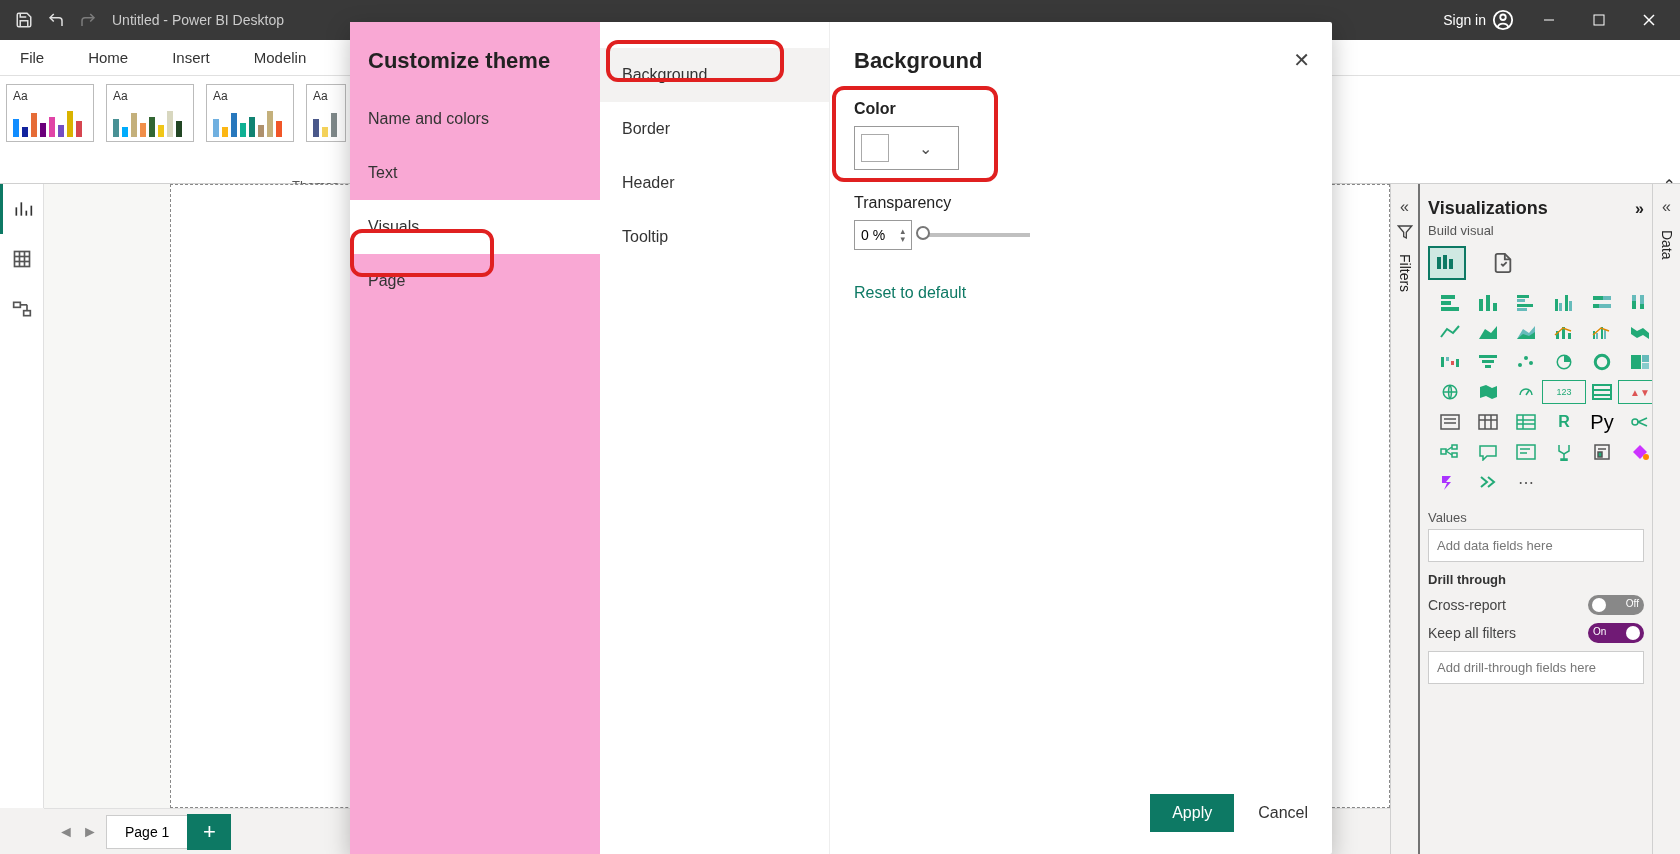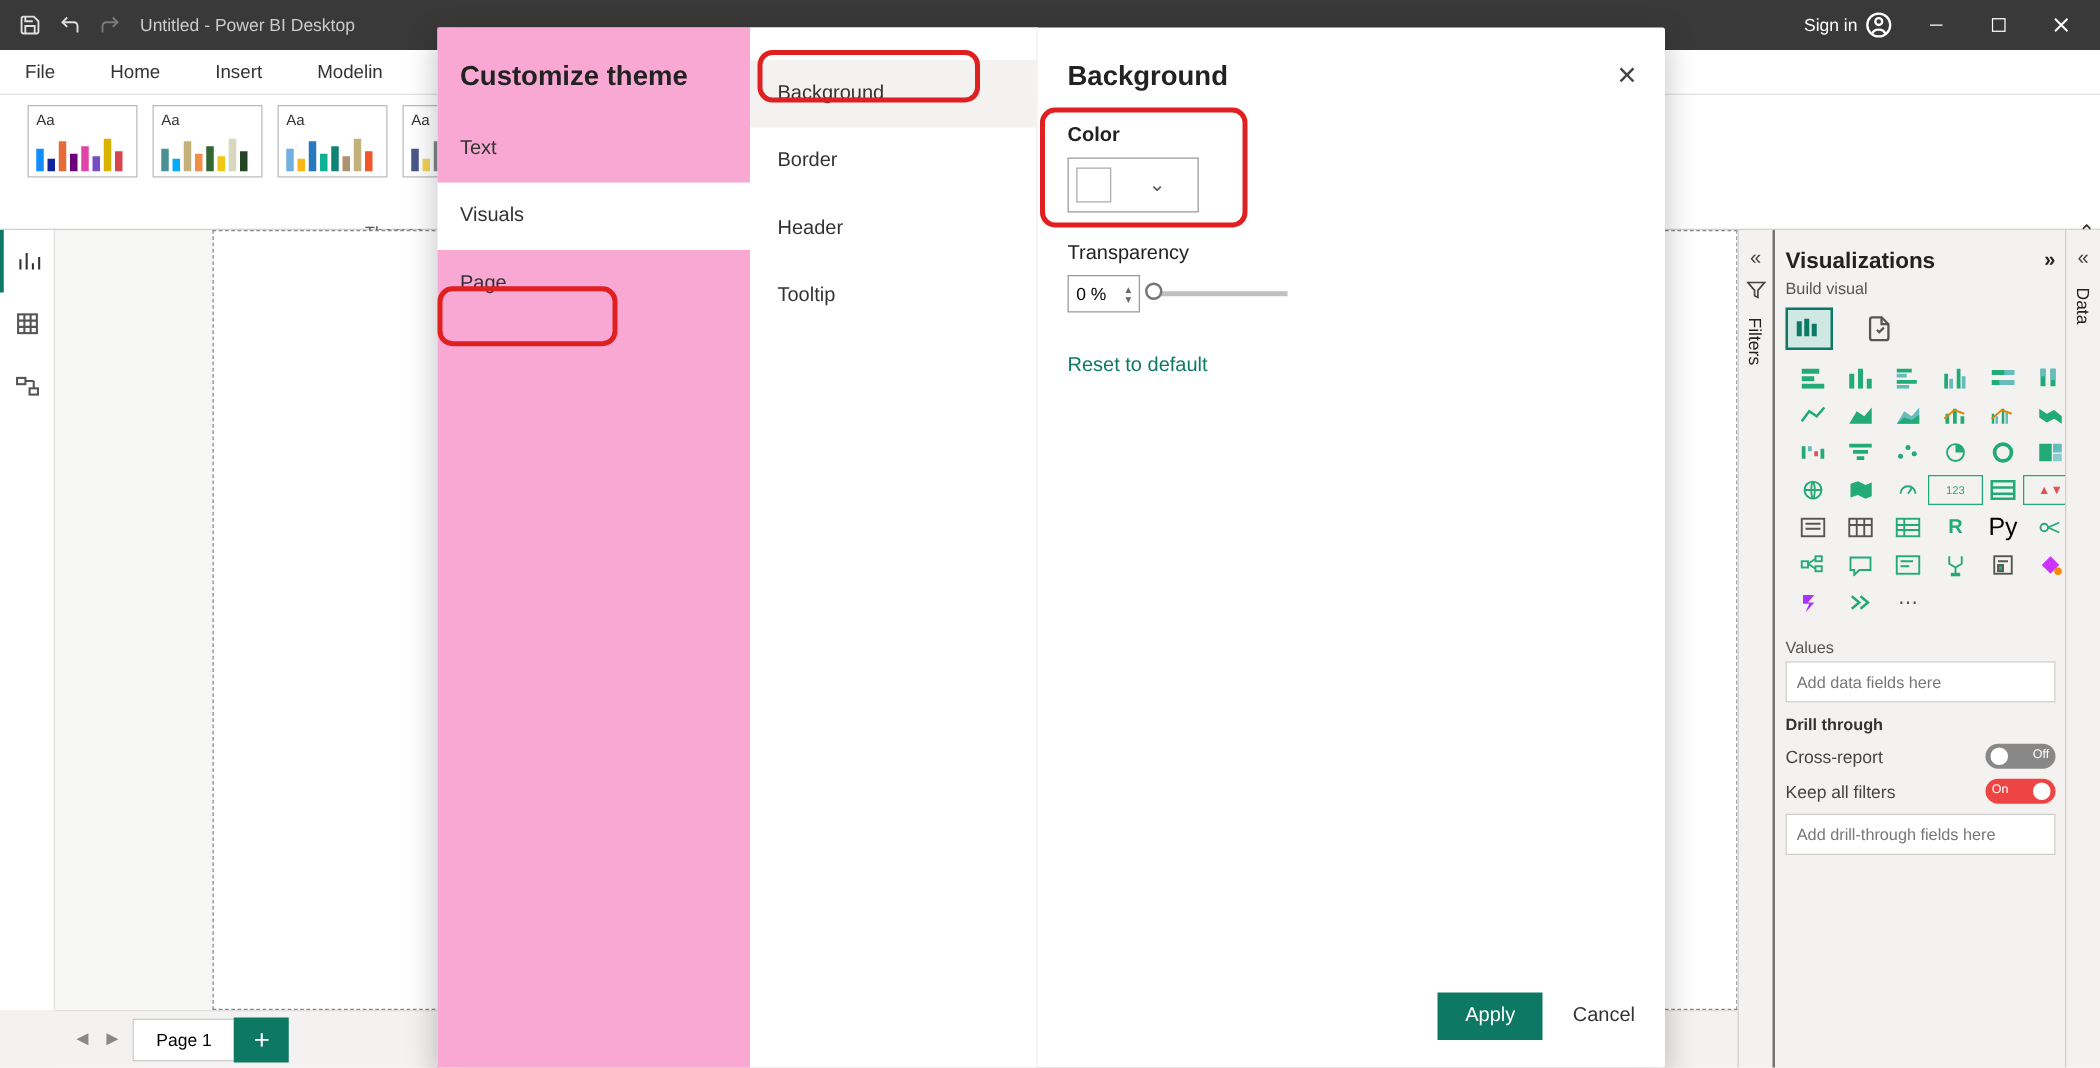--- a/index.html
+++ b/index.html
@@ -11,21 +11,21 @@
 .titlebar .tb-title { margin-left: 8px; color: #ccc; }
 .titlebar .tb-right { margin-left: auto; display: flex; align-items: center; gap: 4px; }
 .titlebar .signin { display: flex; align-items: center; gap: 6px; padding: 0 8px; }
 .titlebar .win-btn { width: 46px; height: 40px; display: flex; align-items: center; justify-content: center; color: #fff; }
 
 
 .ribbon-tabs { height: 36px; background: #fff; display: flex; align-items: center; padding: 0 20px; gap: 44px; font-size: 15px; color: #333; border-bottom: 1px solid #e0e0e0; }
 .ribbon-tab { cursor: pointer; }
 
 
-.ribbon-content { height: 108px; background: #fff; border-bottom: 1px solid #d0d0d0; padding: 8px 10px 2px 22px; display: flex; align-items: flex-start; }
+.ribbon-content { height: 108px; background: #fff; border-bottom: 1px solid #d0d0d0; padding: 8px 10px 2px 6px; display: flex; align-items: flex-start; }
 .theme-thumb { width: 88px; height: 58px; border: 1px solid #bbb; margin-right: 12px; padding: 4px; display: flex; flex-direction: column; justify-content: space-between; background: #fff; }
 .theme-thumb .aa { font-size: 12px; color: #333; padding-left: 2px; }
 .theme-bars { display: flex; align-items: flex-end; gap: 3px; height: 28px; padding: 0 2px; }
 .theme-bars span { width: 6px; display: block; }
 .themes-label { position: absolute; left: 292px; top: 178px; font-size: 13px; color: #555; }
 
 
 .view-strip { position: absolute; left: 0; top: 184px; width: 44px; display: flex; flex-direction: column; background: #fff; border-right: 1px solid #e0e0e0; height: 624px; }
 .view-strip .view-btn { height: 50px; display: flex; align-items: center; justify-content: center; color: #555; }
 .view-strip .view-btn.active { border-left: 3px solid #0d7964; color: #333; }
@@ -50,21 +50,21 @@
 .viz-pane .sub { font-size: 13px; color: #555; margin-bottom: 8px; }
 .viz-tabs { display: flex; gap: 18px; margin-bottom: 6px; }
 .viz-tabs .vt { width: 38px; height: 34px; border: 1px solid transparent; display: flex; align-items: center; justify-content: center; }
 .viz-tabs .vt.active { border: 2px solid #0d7964; background: #cfe8e2; }
 .viz-grid { display: grid; grid-template-columns: repeat(6, 30px); gap: 6px 8px; margin: 10px 0 16px; }
 .viz-grid .vi { width: 44px; height: 24px; color: #2a6; display: flex; align-items: center; justify-content: center; font-size: 16px; }
 .well-label { font-size: 13px; color: #555; margin: 10px 0 4px; }
 .well { background: #fff; border: 1px solid #ccc; padding: 8px; font-size: 13px; color: #777; margin-bottom: 10px; }
 .toggle-row { display: flex; justify-content: space-between; align-items: center; font-size: 14px; color: #444; margin: 8px 0; }
 .toggle { width: 56px; height: 20px; border-radius: 10px; background: #888; position: relative; }
-.toggle.on { background: #ef4444; padding-left: 16px; }
+.toggle.on { background: #701a75; padding-left: 16px; }
 .toggle .knob { width: 14px; height: 14px; background: #fff; border-radius: 50%; position: absolute; top: 3px; }
 .toggle.off .knob { left: 4px; } .toggle.on .knob { right: 4px; }
 .toggle .tlab { position: absolute; font-size: 10px; color: #fff; top: 3px; }
 .toggle.off .tlab { right: 5px; } .toggle.on .tlab { left: 5px; }
 
 
 .dialog { position: absolute; left: 350px; top: 22px; width: 982px; height: 832px; background: #fff; box-shadow: 0 8px 24px rgba(0,0,0,0.25); display: flex; border-radius: 2px; }
 .dlg-col1 { width: 250px; background: #f9a8d4; padding: 26px 0 0 0; }
 .dlg-col1 h2 { font-size: 22px; font-weight: 600; color: #222; padding: 0 18px 18px; }
 .dlg-item1 { padding: 18px 18px; font-size: 16px; color: #333; cursor: pointer; }
@@ -542,20 +542,21 @@
 
   <div class="collapsed-rail">
     <span class="chev">«</span>
     <span class="vlabel">Data</span>
   </div>
 </div>
 
 <div class="dialog">
   <div class="dlg-col1">
     <h2>Customize theme</h2>
+    <div class="dlg-item1">Name and colors</div>
     <div class="dlg-item1">Text</div>
     <div class="dlg-item1 active">Visuals</div>
     <div class="dlg-item1">Page</div>
   </div>
   <div class="dlg-col2">
     <div class="dlg-item2 active">Background</div>
     <div class="dlg-item2">Border</div>
     <div class="dlg-item2">Header</div>
     <div class="dlg-item2">Tooltip</div>
   </div>

